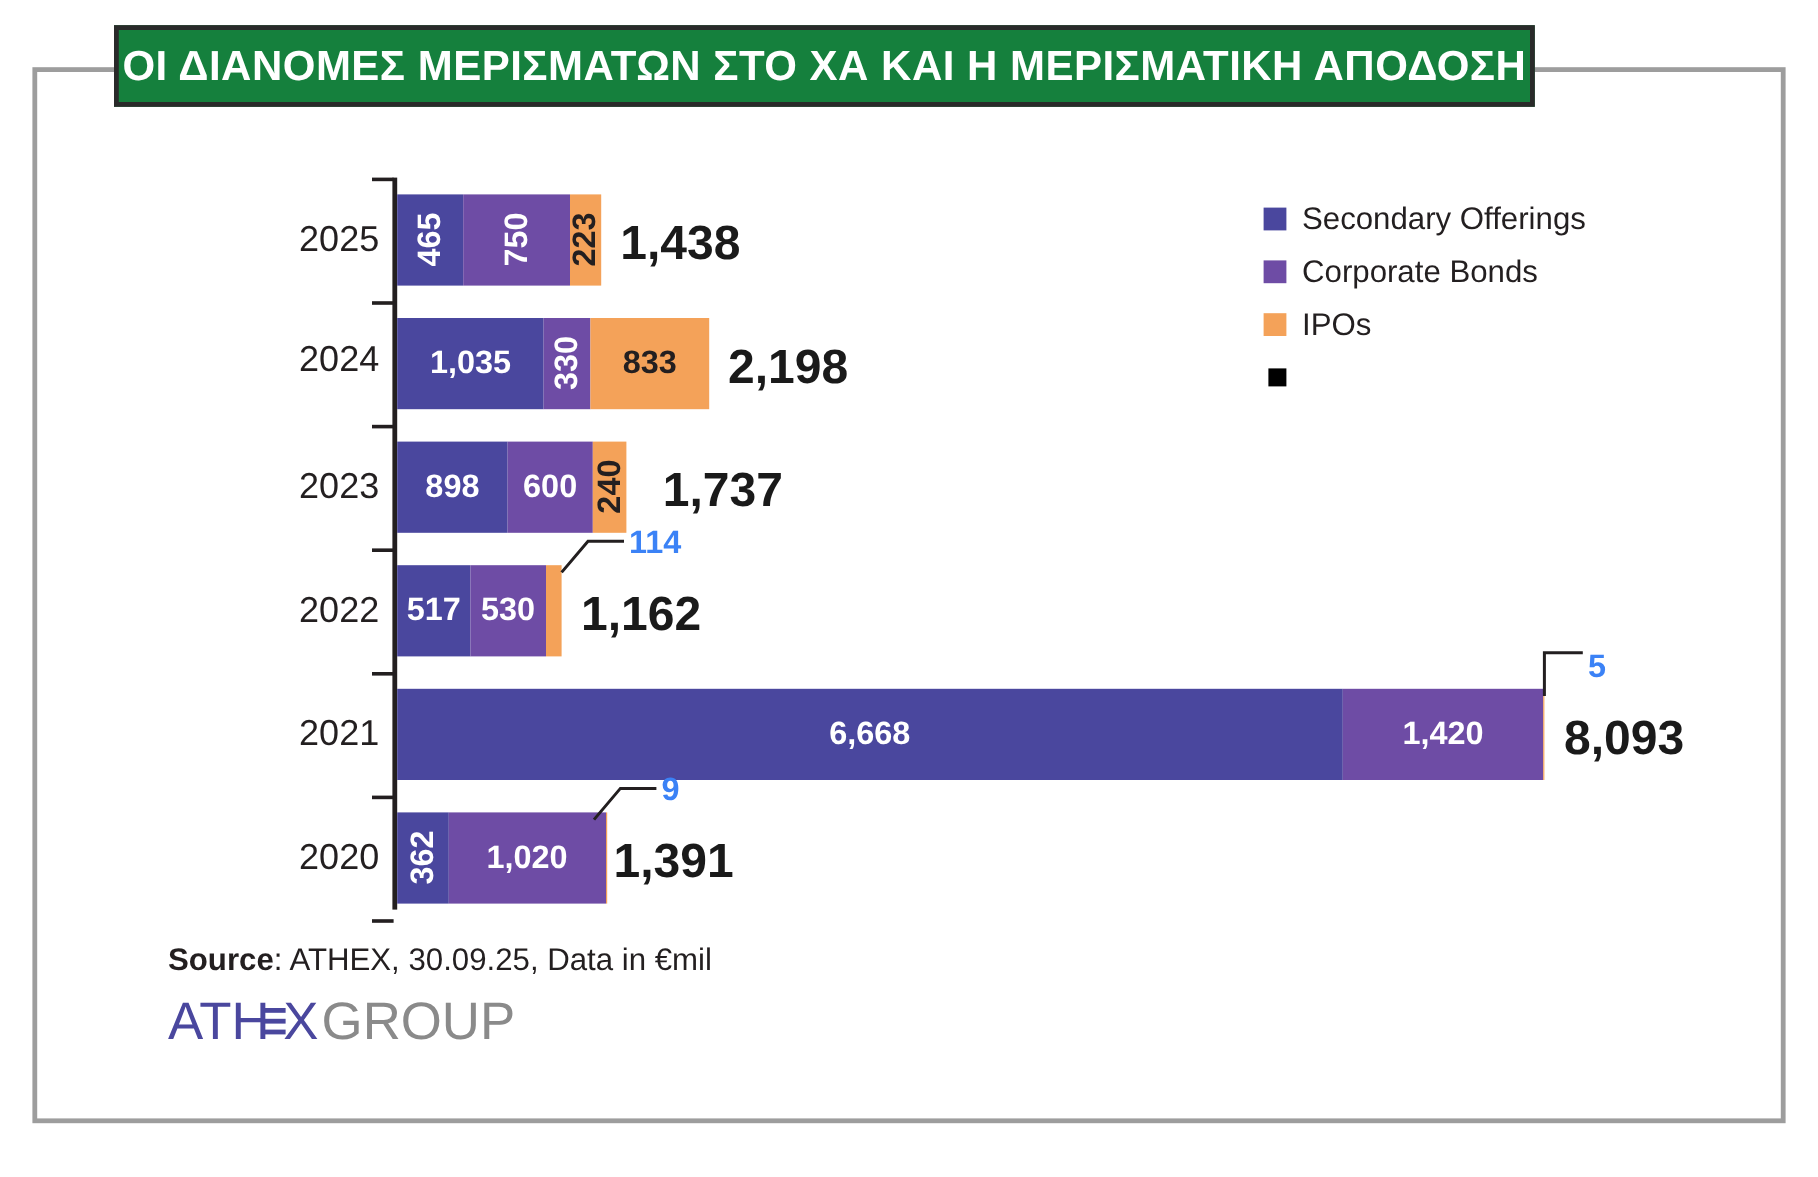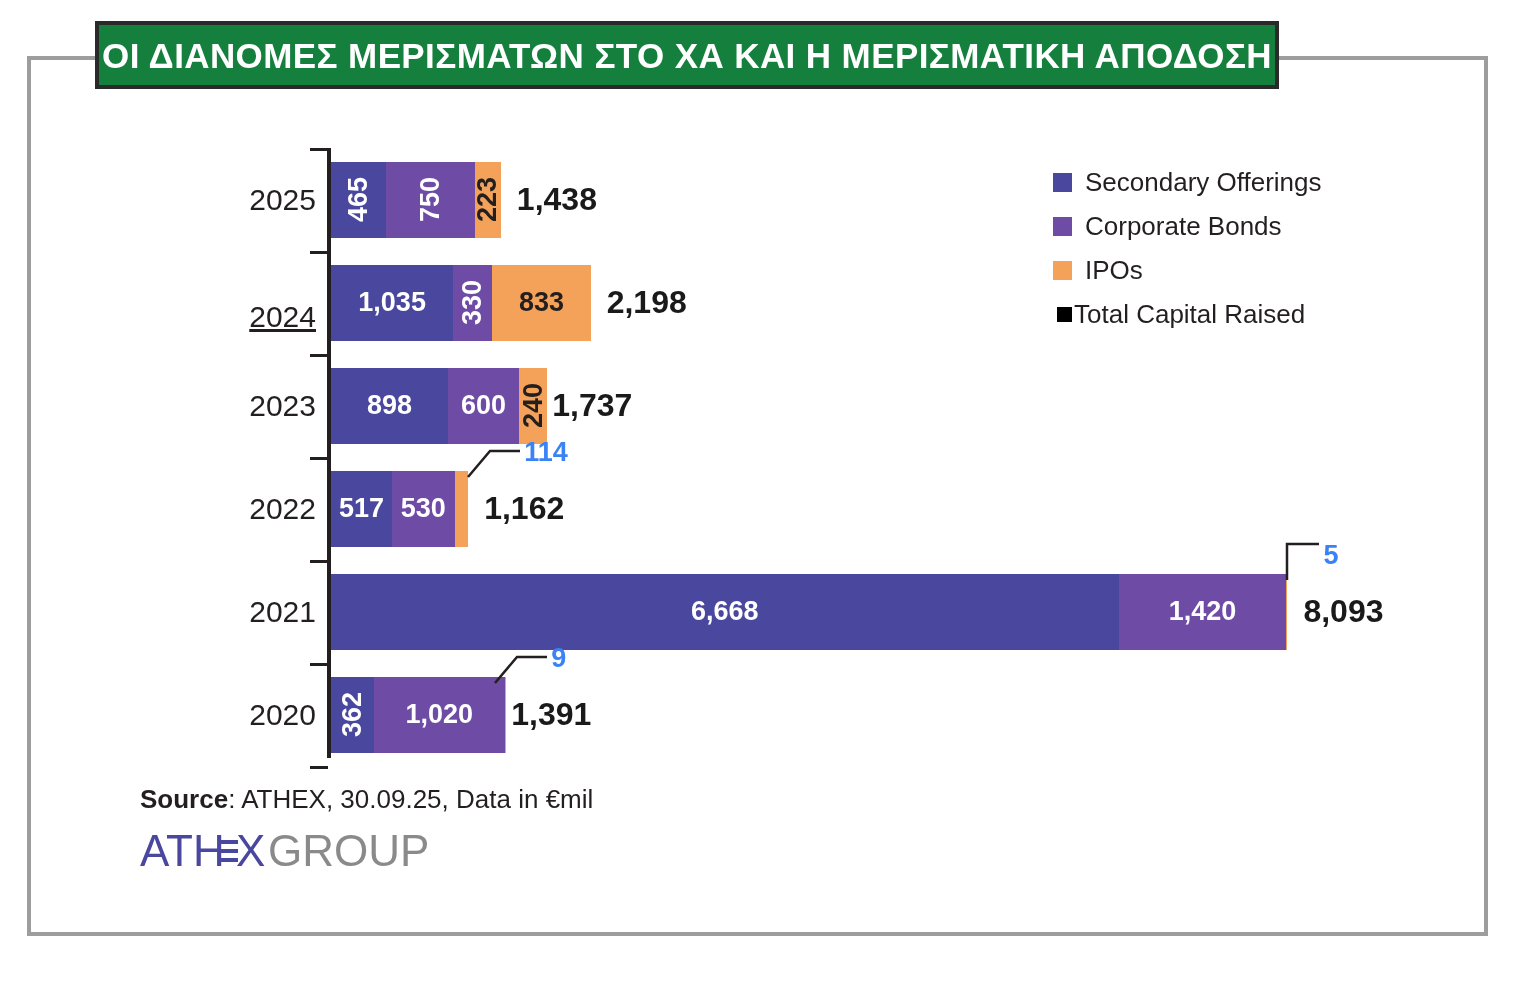--- a/index.html
+++ b/index.html
@@ -138,21 +138,21 @@
   }
   .seg.secondary { background: #4a479e; }
   .seg.bonds     { background: #6e4ca5; }
   .seg.ipos      { background: #f4a259; }
   .seg.secondary .seg-label,
   .seg.bonds .seg-label { color: #ffffff; }
   .seg.ipos .seg-label  { color: #231f20; }
 
   .total-label {
     position: absolute;
-    font-size: 32px;
+    font-size: 40px;
     font-weight: bold;
     color: #1a1a1a;
     line-height: 1;
     white-space: nowrap;
   }
 
   
   .callout-value {
     position: absolute;
     font-size: 27px;
@@ -200,38 +200,37 @@
     <div class="legend-row">
       <span class="legend-swatch" style="background: rgb(110, 76, 165);"></span>
       <span class="legend-label">Corporate Bonds</span>
     </div>
     <div class="legend-row">
       <span class="legend-swatch" style="background: rgb(244, 162, 89);"></span>
       <span class="legend-label">IPOs</span>
     </div>
     <div class="legend-row">
       <span class="legend-swatch small" style="background: rgb(0, 0, 0);"></span>
-      <span class="legend-label">Total Capital Raised</span>
     </div>
   </div>
 
 <div id="plot">
   <div id="axis-line"></div>
   <div id="ticks">
       <div class="axis-tick" style="top: 148px;"></div>
       <div class="axis-tick" style="top: 251px;"></div>
       <div class="axis-tick" style="top: 354px;"></div>
       <div class="axis-tick" style="top: 457px;"></div>
       <div class="axis-tick" style="top: 560px;"></div>
       <div class="axis-tick" style="top: 663px;"></div>
       <div class="axis-tick" style="top: 766px;"></div>
     </div>
   <div id="labels">
       <div class="cat-label" style="top: 184.5px;">2025</div>
-      <div class="cat-label" style="top: 302px; text-decoration: underline;">2024</div>
+      <div class="cat-label" style="top: 285px;">2024</div>
       <div class="cat-label" style="top: 390.5px;">2023</div>
       <div class="cat-label" style="top: 493.5px;">2022</div>
       <div class="cat-label" style="top: 596.5px;">2021</div>
       <div class="cat-label" style="top: 699.5px;">2020</div>
     </div>
   <div id="bars">
       <div class="bar" style="top: 161.5px; height: 76px;">
         <div class="seg secondary" style="width: 54.929px;">
           <span class="seg-label rot">465</span>
         </div>
@@ -249,21 +248,21 @@
         </div>
         <div class="seg bonds" style="width: 38.9818px;">
           <span class="seg-label rot">330</span>
         </div>
         <div class="seg ipos" style="width: 98.3996px;">
           <span class="seg-label">833</span>
         </div>
       </div>
       <div class="total-label" style="left: 606.643px; top: 285.5px;">2,198</div>
       <div class="bar" style="top: 367.5px; height: 76px;">
-        <div class="seg secondary" style="width: 117px;">
+        <div class="seg secondary" style="width: 92px;">
           <span class="seg-label">898</span>
         </div>
         <div class="seg bonds" style="width: 70.8761px;">
           <span class="seg-label">600</span>
         </div>
         <div class="seg ipos" style="width: 28.3504px;">
           <span class="seg-label rot">240</span>
         </div>
       </div>
       <div class="total-label" style="left: 552.304px; top: 388.5px;">1,737</div>

